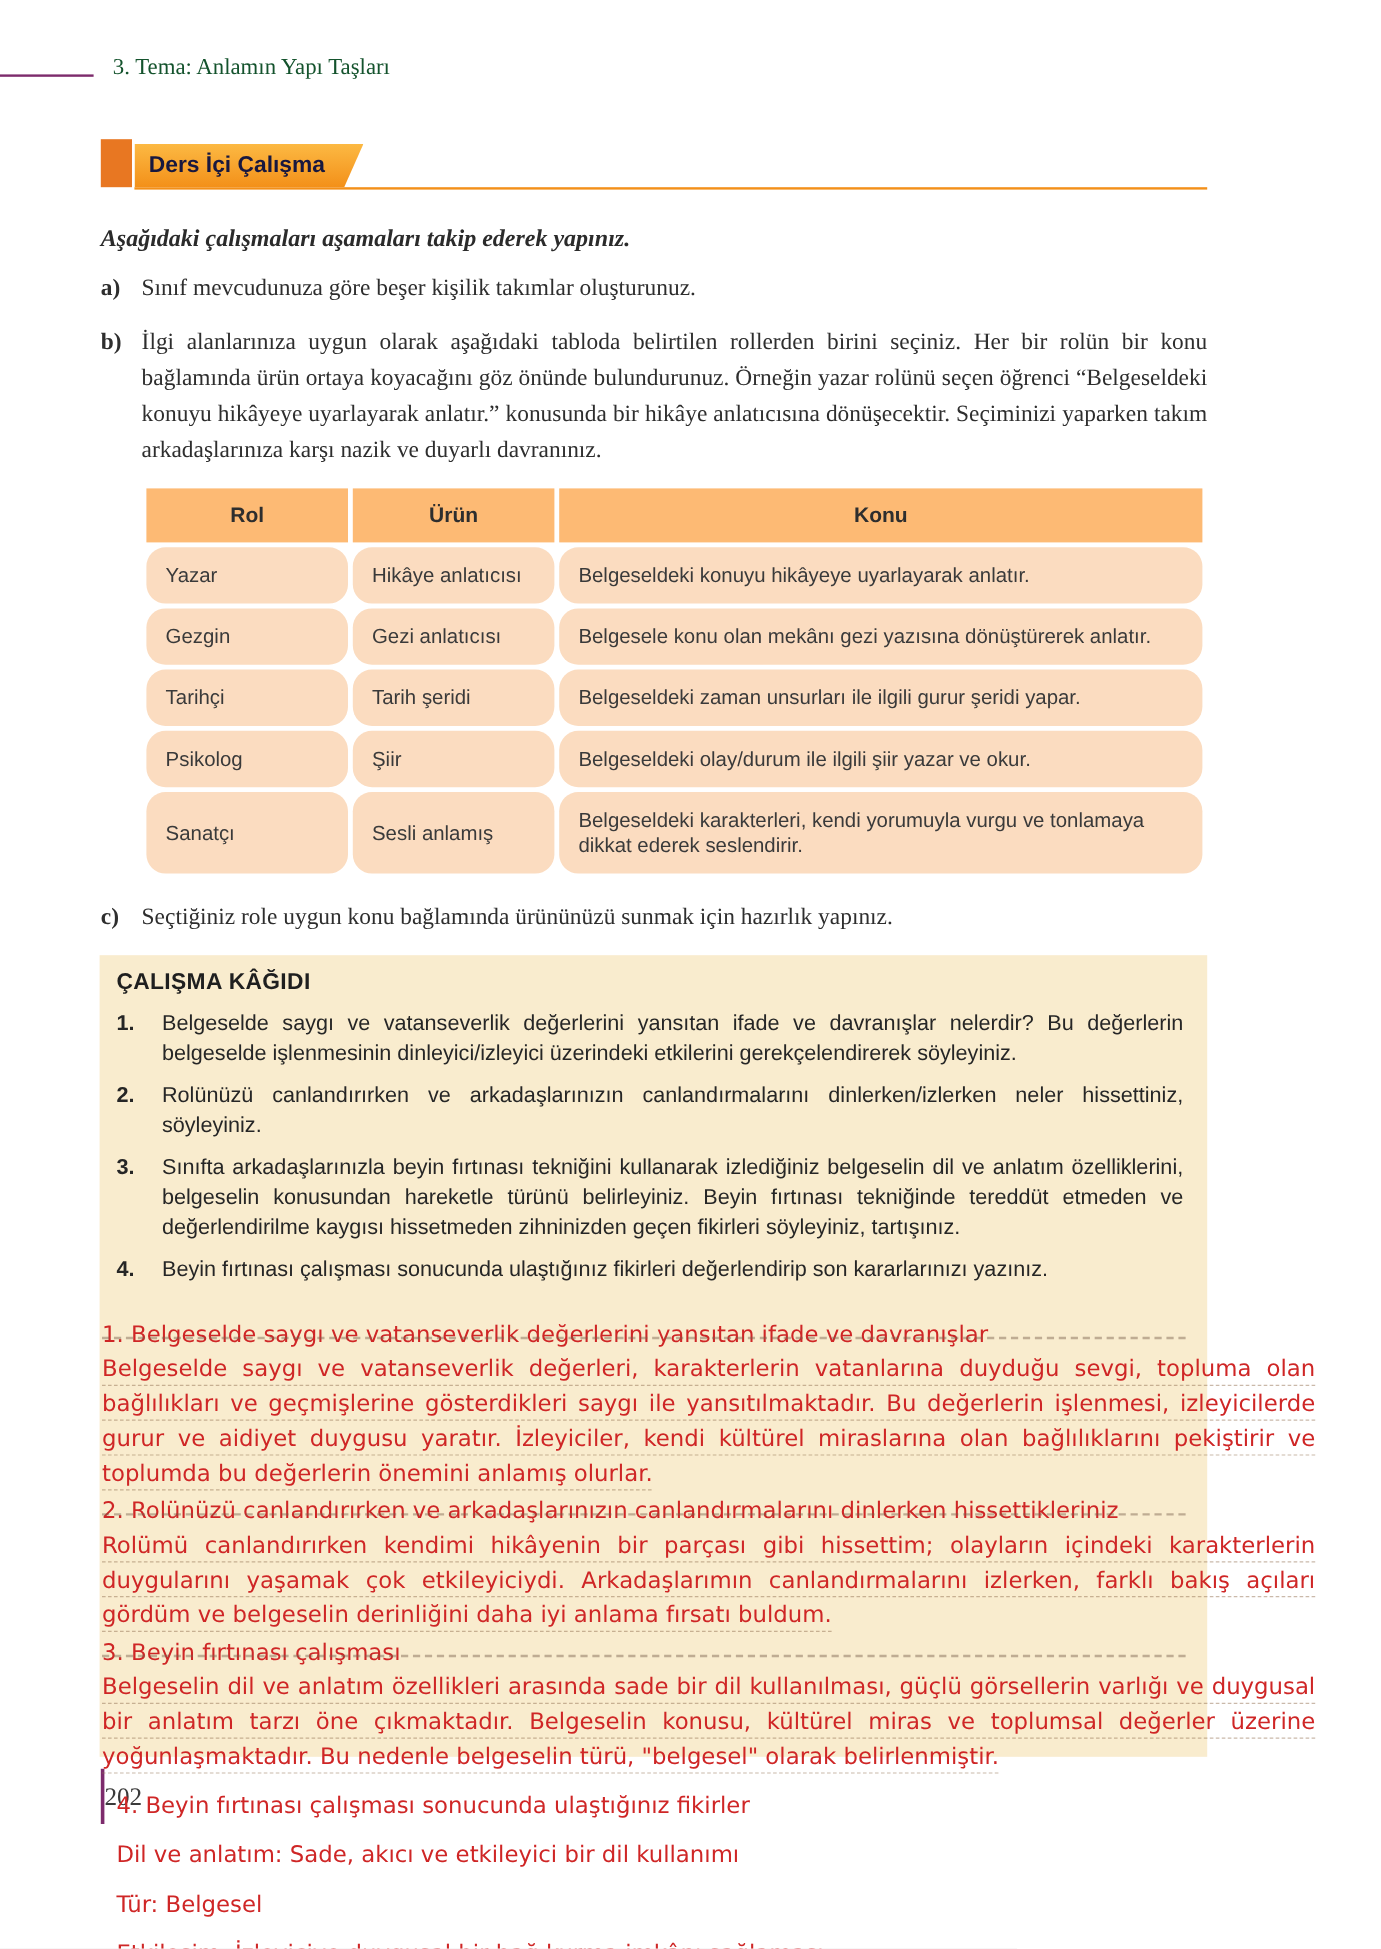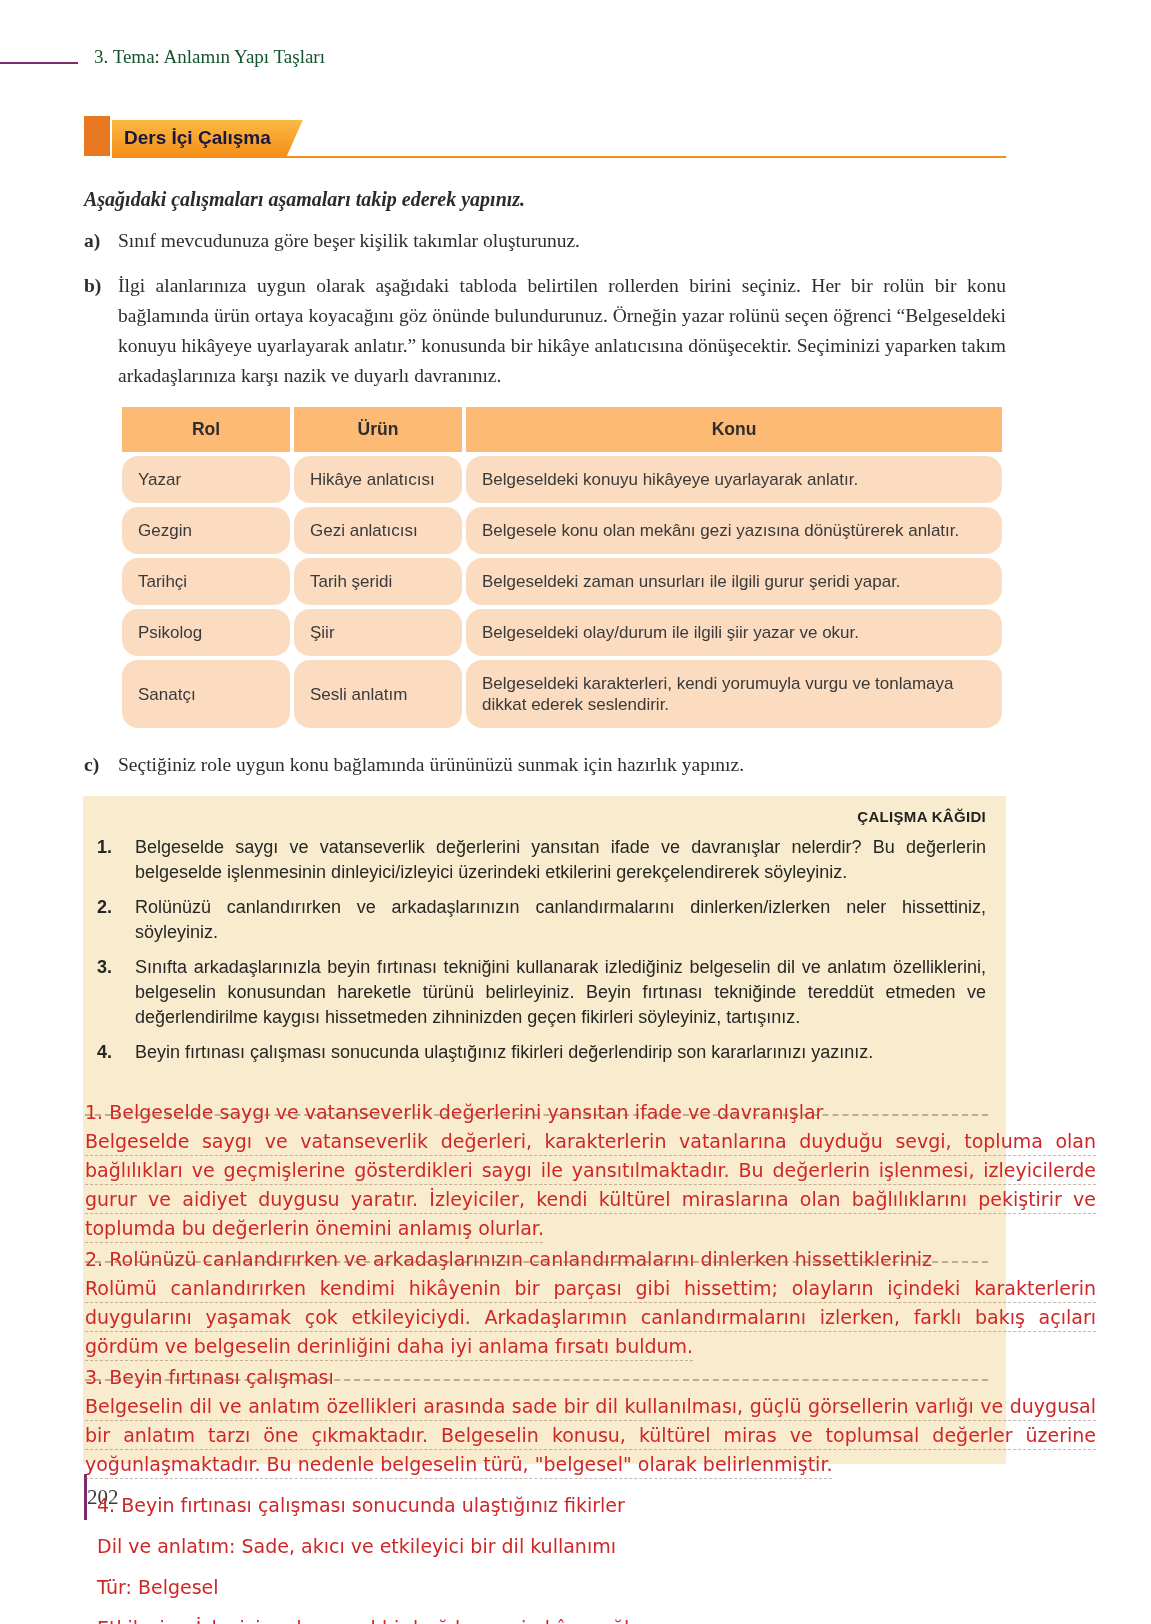--- a/index.html
+++ b/index.html
@@ -59,21 +59,21 @@
   
   .worksheet {
     margin-top: 16px; margin-left: -1px;
     background: #f9ecce;
     min-height: 668px;
     position: relative;
     padding: 12px 20px 0 14px;
     font-family: "Liberation Sans", sans-serif;
     color: #262626;
   }
-  .ws-title { margin: 0 0 10px; text-align: right; font-size: 15px; font-weight: 700; color: #1f1f1f; letter-spacing: 0.3px; }
+  .ws-title { margin: 0 0 10px; text-align: left; font-size: 19px; font-weight: 700; color: #1f1f1f; letter-spacing: 0.3px; }
   .ws-item { display: flex; margin-bottom: 10px; font-size: 18px; line-height: 25px; }
   .ws-num { width: 38px; flex: none; font-weight: 700; }
   .ws-text { flex: 1; text-align: justify; }
 
   
   .answers {
     position: absolute; left: 0; top: 300px;
     width: 1013px;
     padding-left: 2px;
     font-family: "DejaVu Sans", sans-serif;
@@ -157,21 +157,21 @@
           <td>Tarih şeridi</td>
           <td>Belgeseldeki zaman unsurları ile ilgili gurur şeridi yapar.</td>
         </tr>
         <tr>
           <td>Psikolog</td>
           <td>Şiir</td>
           <td>Belgeseldeki olay/durum ile ilgili şiir yazar ve okur.</td>
         </tr>
         <tr>
           <td>Sanatçı</td>
-          <td>Sesli anlatım</td>
+          <td>Sesli anlamış</td>
           <td>Belgeseldeki karakterleri, kendi yorumuyla vurgu ve tonlamaya dikkat ederek seslendirir.</td>
         </tr>
       </tbody>
     </table>
 
     <div class="step" style="margin-top:18px">
       <span class="step-marker">c)</span>
       <div class="step-text">Seçtiğiniz role uygun konu bağlamında ürününüzü sunmak için hazırlık yapınız.</div>
     </div>
 

